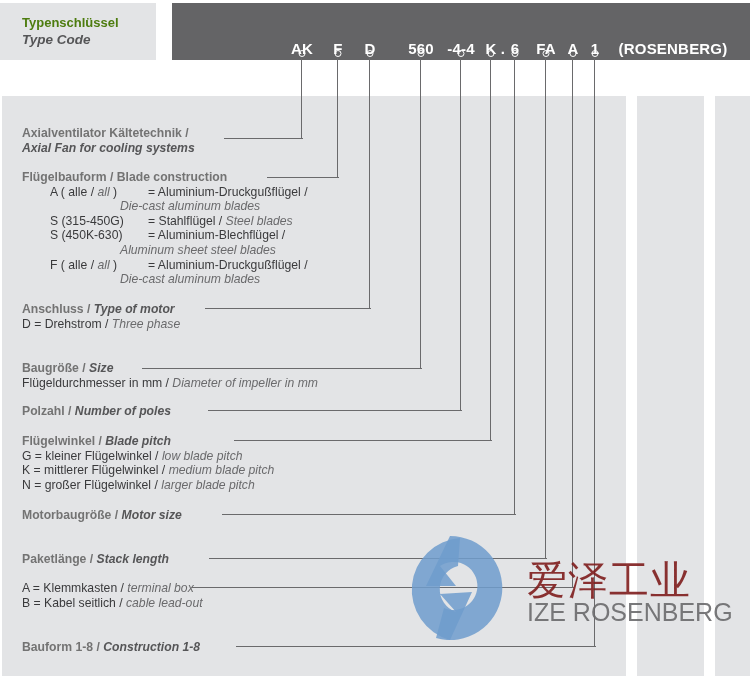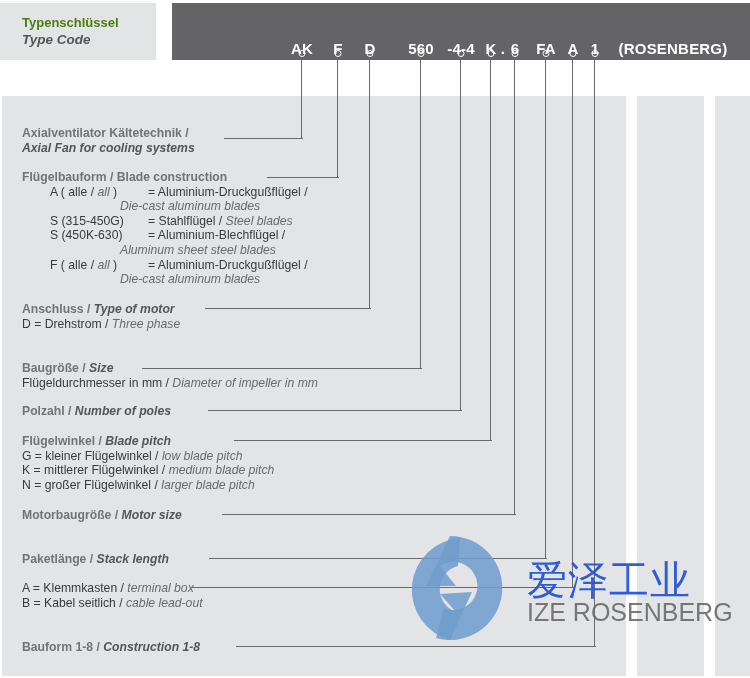--- a/index.html
+++ b/index.html
@@ -35,21 +35,21 @@
 
   .sec { left: 22px; font-size: 12.2px; line-height: 14.6px; color: #3a3a3c; }
   .h { font-weight: bold; color: #737373; }
   .hi { font-weight: bold; font-style: italic; color: #555557; }
   .it { font-style: italic; color: #6a6a6c; }
   .row { white-space: nowrap; }
   .k { display: inline-block; width: 98px; margin-left: 28px; }
   .ind { padding-left: 98px; }
 
   .wm-logo { left: 396px; top: 534px; width: 108px; height: 108px; }
-  .wm-cn { left: 527px; top: 553px; font-size: 40px; color: #1d4ed8; opacity: 0.9; letter-spacing: 1px; font-family: "DejaVu Sans", sans-serif; }
+  .wm-cn { left: 527px; top: 553px; font-size: 40px; color: #7f1d1d; opacity: 0.9; letter-spacing: 1px; font-family: "DejaVu Sans", sans-serif; }
   .wm-en { left: 527px; top: 598px; font-size: 25px; color: #6b6b6d; opacity: 0.9; letter-spacing: 0px; }
 </style>
 </head>
 <body>
 
 <div class="abs title-box"></div>
 <div class="abs title-de">Typenschlüssel</div>
 <div class="abs title-en">Type Code</div>
 
 <div class="abs code-bar"></div>

